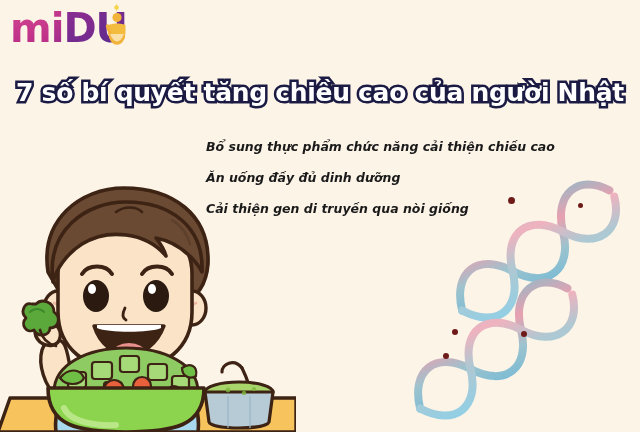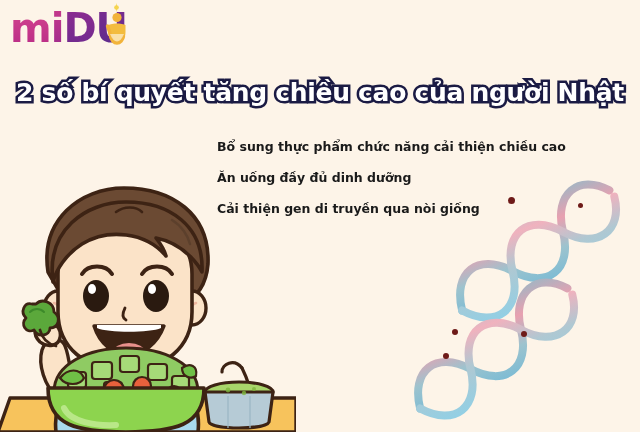--- a/index.html
+++ b/index.html
@@ -97,23 +97,24 @@
     text-shadow:
       0 2px 0 #1B1B44,
       0 -2px 0 #1B1B44,
       2px 0 0 #1B1B44,
       -2px 0 0 #1B1B44;
   }
 
   
   #bullets {
     position: absolute;
-    left: 217px;
+    left: 206px;
     top: 139px;
     width: 380px;
+    font-style: italic;
   }
   .bullet-line {
     font-family: "DejaVu Sans", sans-serif;
     font-size: 12.5px;
     font-weight: bold;
     color: #1A1A1A;
     line-height: 15px;
     margin-bottom: 16px;
     white-space: nowrap;
   }
@@ -168,21 +169,21 @@
       <path d="M6 22 C8 27 10.5 29.5 13 29.5 C15.5 29.5 18 27 20 22" fill="#FFFFFF" opacity="0.55"></path>
     </svg>
 
     <svg id="logo-sparkle" viewBox="0 0 10 10">
       <circle cx="5" cy="5" r="2.6" fill="#F5D44E"></circle>
       <path d="M5 0 L5.6 3.2 L5 4 L4.4 3.2 Z" fill="#F5D44E"></path>
       <path d="M5 10 L5.6 6.8 L5 6 L4.4 6.8 Z" fill="#F5D44E"></path>
     </svg>
   </div>
 
-  <div id="title">2 số bí quyết tăng chiều cao của người Nhật</div>
+  <div id="title">7 số bí quyết tăng chiều cao của người Nhật</div>
 
   <div id="bullets">
     <div class="bullet-line">Bổ sung thực phẩm chức năng cải thiện chiều cao</div>
     <div class="bullet-line">Ăn uống đầy đủ dinh dưỡng</div>
     <div class="bullet-line">Cải thiện gen di truyền qua nòi giống</div>
   </div>
 
   <svg class="dna" id="dna-upper" viewBox="0 0 210 200">
     <defs>
       <linearGradient id="strandA" x1="0" y1="1" x2="1" y2="0">

